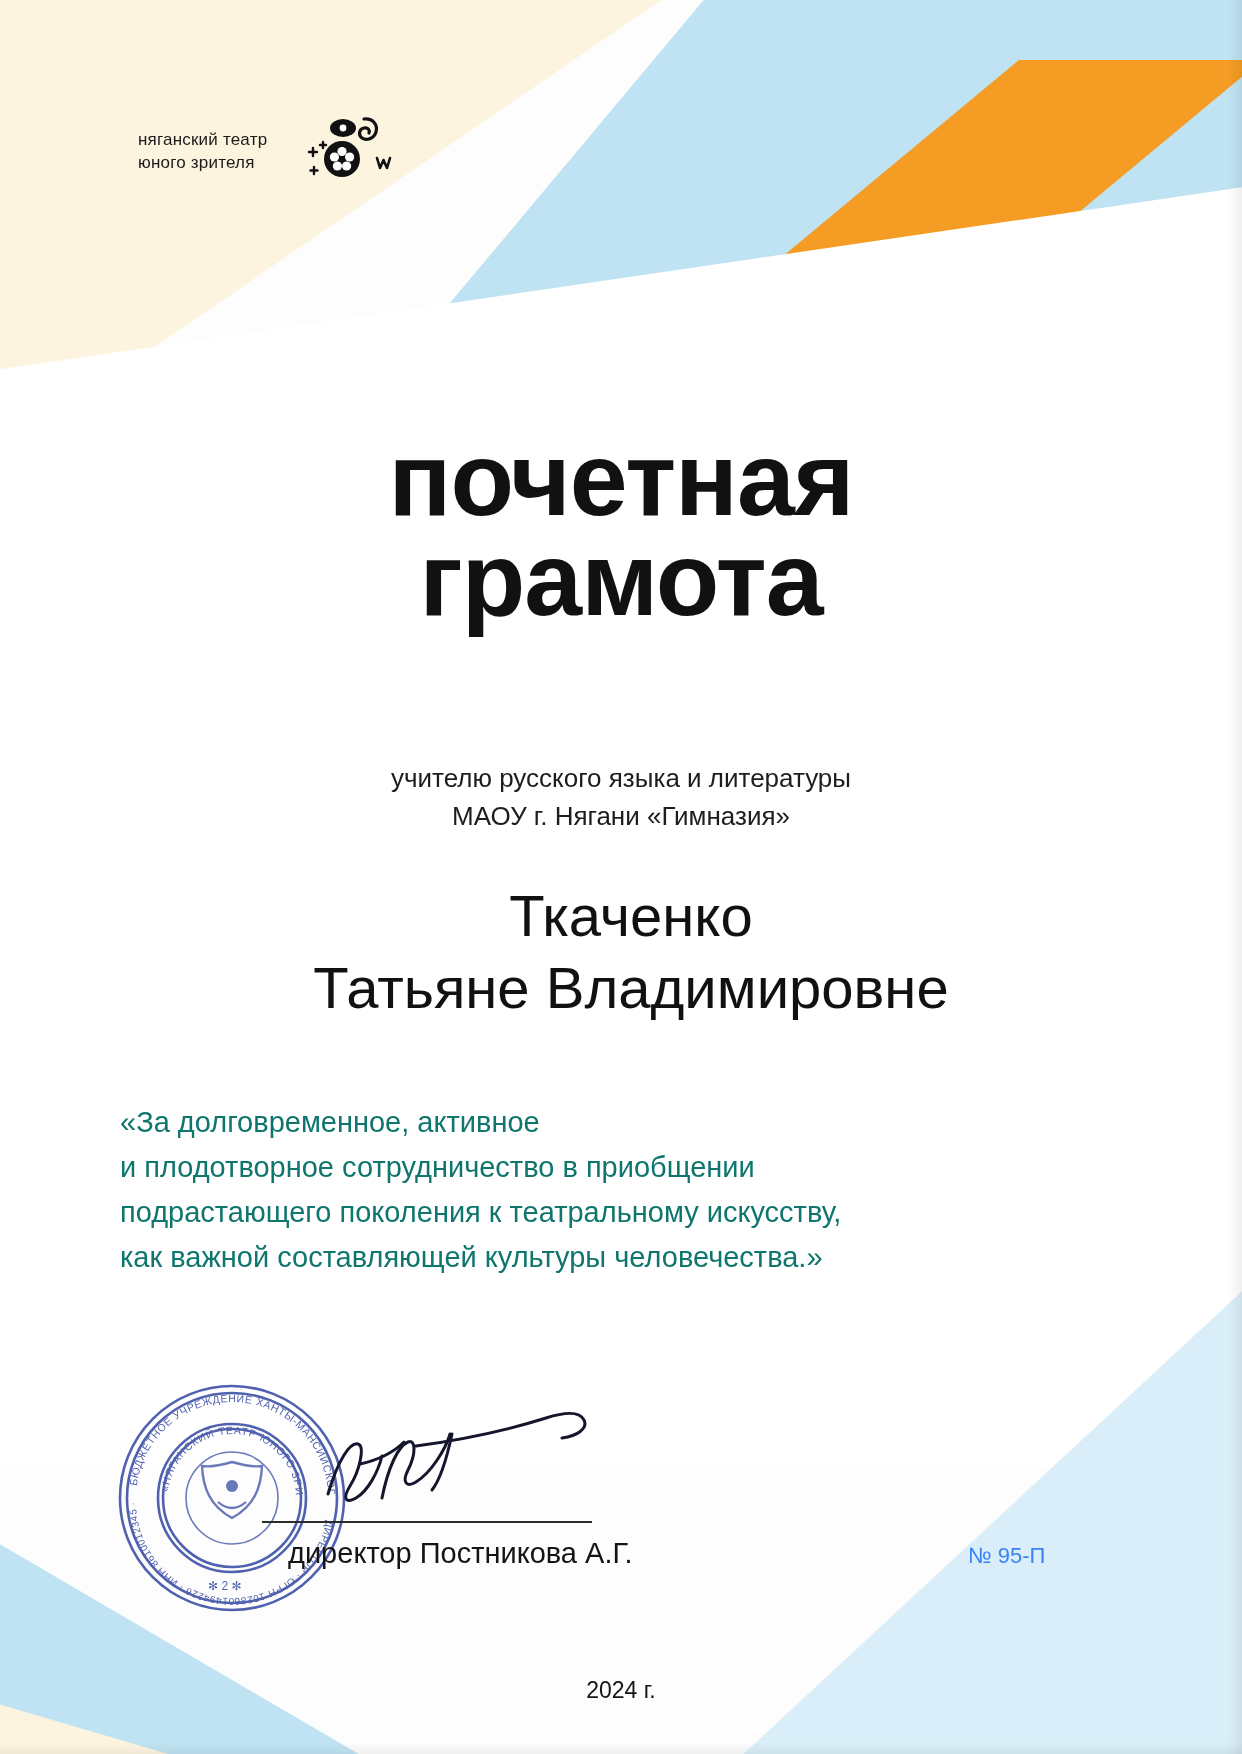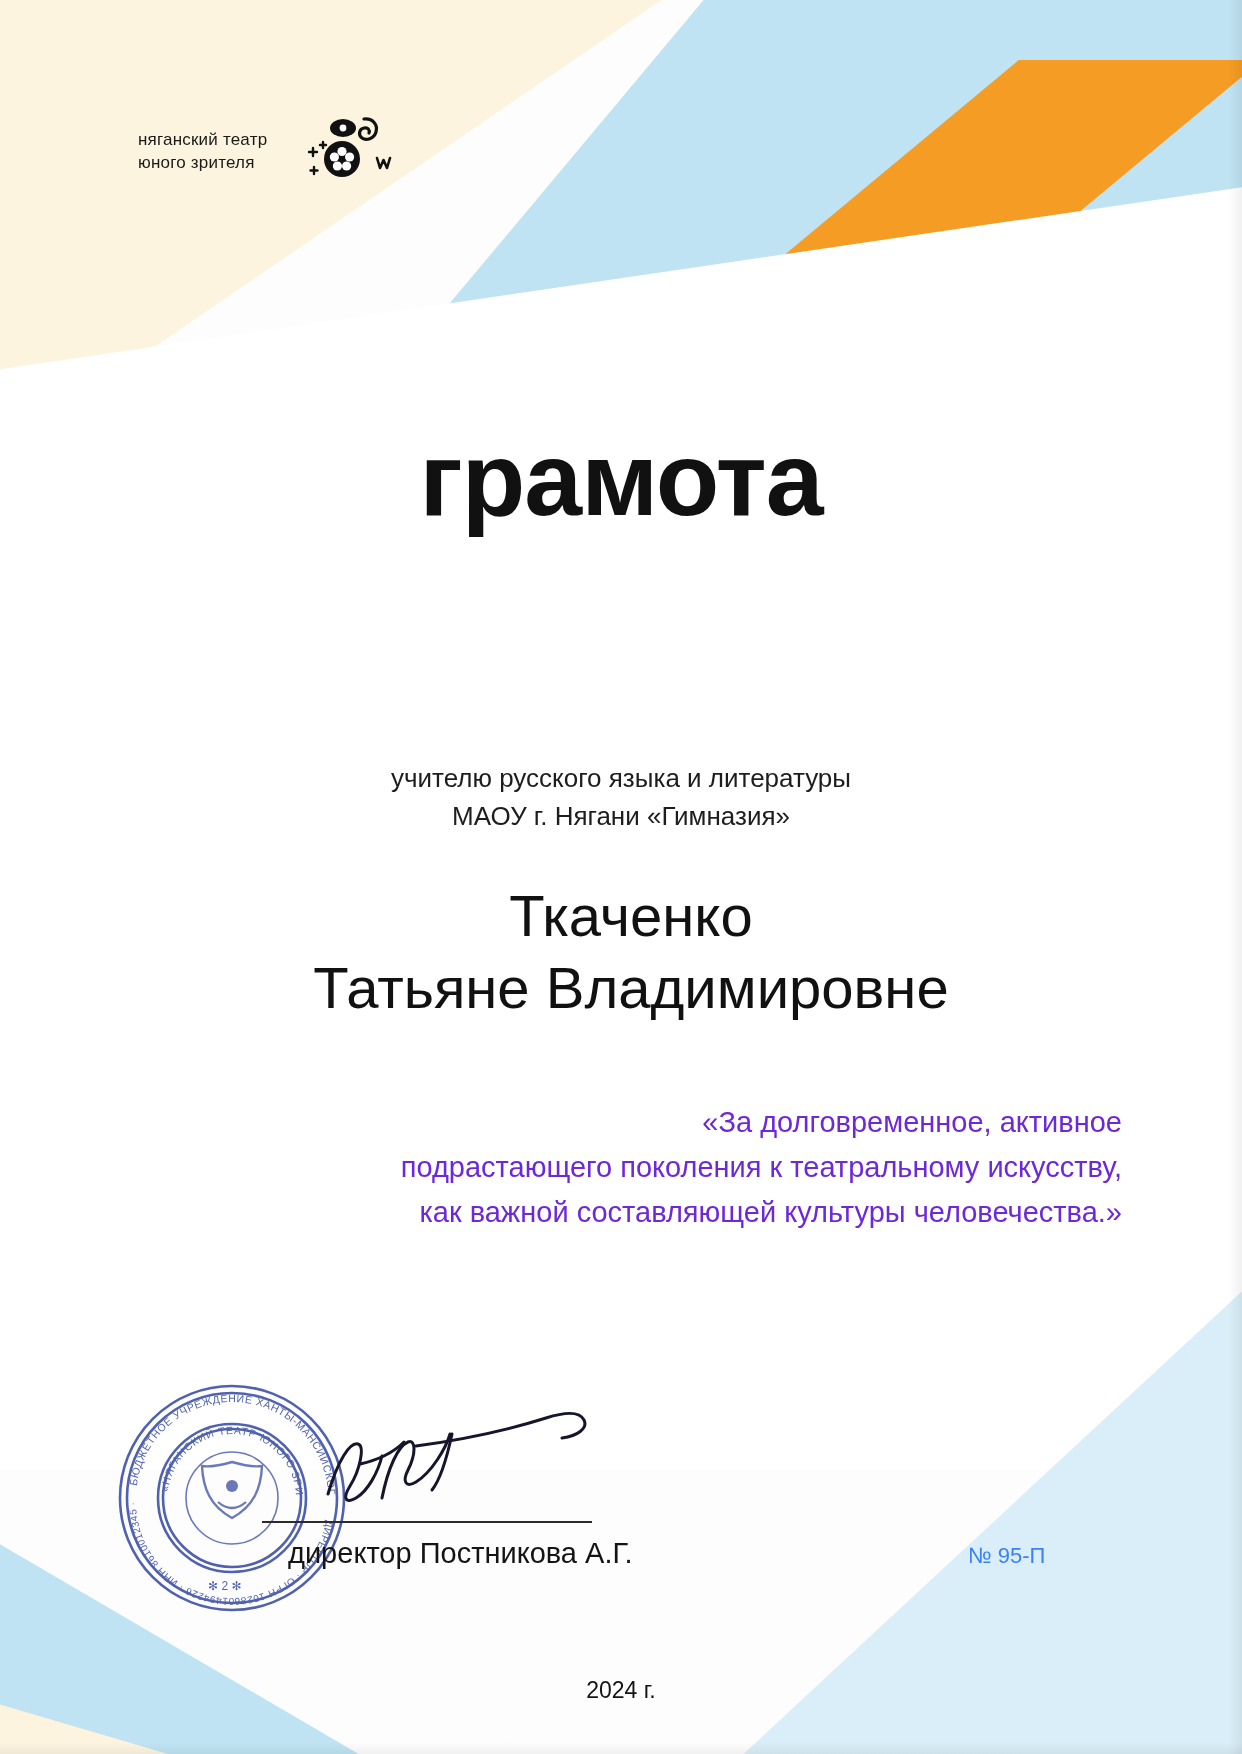--- a/index.html
+++ b/index.html
@@ -176,24 +176,24 @@
     color: #111111;
     margin-left: 20px;
   }
 
   
   .citation {
     position: absolute;
     left: 120px;
     right: 120px;
     top: 1100px;
-    text-align: right;
+    text-align: left;
     font-size: 29px;
     line-height: 1.55;
-    color: #6d28d9;
+    color: #0f766e;
   }
 
   
   .sign-line {
     position: absolute;
     left: 262px;
     top: 1521px;
     width: 330px;
     height: 2px;
     background: #2b2b2b;
@@ -290,35 +290,37 @@
             <path d="M13 55 l0 7 M9.5 58.5 l7 0"></path>
             <path d="M22 30 l0 6 M19 33 l6 0"></path>
           </g>
 
           <path d="M76 46 l3 10 l3.5 -8 l3.5 8 l3 -10" fill="none" stroke="#111" stroke-width="2.6" stroke-linecap="round" stroke-linejoin="round"></path>
         </svg>
       </div>
     </div>
 
     <div class="title">
+      <span>почетная</span>
       <span class="line2">грамота</span>
     </div>
 
     <div class="subtitle">
       <div>учителю русского языка и литературы</div>
       <div>МАОУ г. Нягани «Гимназия»</div>
     </div>
 
     <div class="recipient">
       <div>Ткаченко</div>
       <div>Татьяне Владимировне</div>
     </div>
 
     <div class="citation">
       <div>«За долговременное, активное</div>
+      <div>и плодотворное сотрудничество в приобщении</div>
       <div>подрастающего поколения к театральному искусству,</div>
       <div>как важной составляющей культуры человечества.»</div>
     </div>
 
     <div class="stamp">
       <svg viewBox="0 0 240 240" width="240" height="240" aria-hidden="true">
         <g fill="none" stroke="#2a3f9e" stroke-width="2.6">
           <circle cx="120" cy="120" r="112"></circle>
           <circle cx="120" cy="120" r="105"></circle>
           <circle cx="120" cy="120" r="74"></circle>

